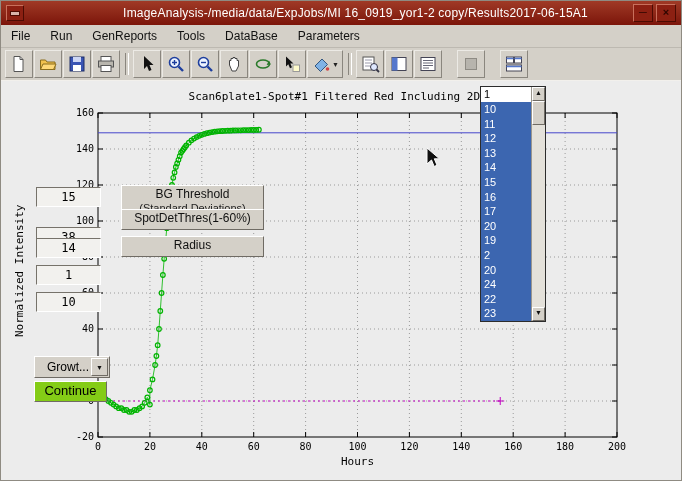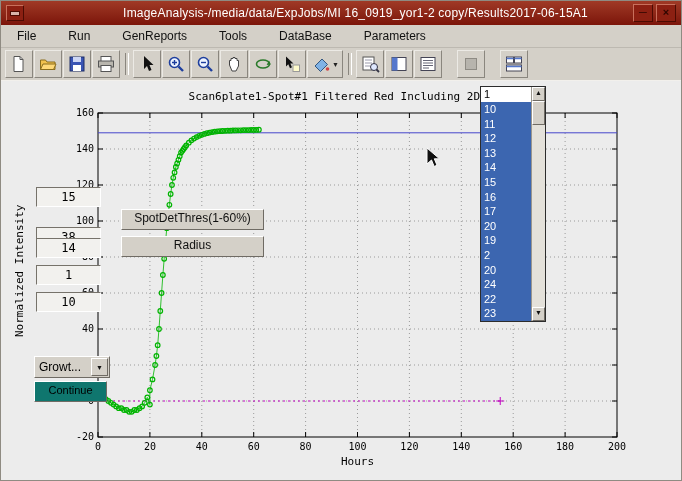--- a/index.html
+++ b/index.html
@@ -9,43 +9,43 @@
   
   .titlebar{height:24px;background:linear-gradient(#a03a26,#7c150a);display:flex;align-items:center;color:#fff;position:relative;}
   .win-menu-btn{width:16px;height:14px;margin-left:5px;background:#8c2012;border:1px solid;border-color:#c9705c #4d0b02 #4d0b02 #c9705c;display:flex;align-items:center;justify-content:center;}
   .win-menu-btn .bar{width:8px;height:3px;background:#d8b4aa;border:1px solid #4d0b02;}
   .title-text{position:absolute;left:0;right:0;text-align:center;font-size:12px;letter-spacing:.2px;pointer-events:none;white-space:nowrap;margin-left:29px;}
   .win-btns{margin-left:auto;display:flex;gap:3px;margin-right:5px;}
   .win-btn{width:18px;height:16px;background:#8c2012;border:1px solid;border-color:#c9705c #4d0b02 #4d0b02 #c9705c;color:#2e0600;font-size:11px;line-height:14px;text-align:center;font-weight:bold;}
 
   
   .menubar{height:22px;display:flex;align-items:center;background:#d4d0c8;border-bottom:1px solid #bdb9b1;}
-  .menu-item{padding:3px 16px;font-size:12px;color:#111;}
+  .menu-item{padding:3px 10px;font-size:12px;color:#111;}
 
   
   .toolbar{height:32px;display:flex;align-items:center;padding:0 4px;background:#d4d0c8;border-bottom:1px solid #f2f0ec;}
   .tool-btn{width:26px;height:26px;display:flex;align-items:center;justify-content:center;border:1px solid;border-color:#eceae5 #8a867e #8a867e #eceae5;background:#d4d0c8;margin-right:1px;}
   .tool-btn svg{display:block;}
   .tool-sep{width:2px;height:22px;border-left:1px solid #8a867e;border-right:1px solid #fff;margin:0 4px;}
   .tool-gap{width:14px;}
   .dd-arrow{font-size:7px;color:#222;margin-left:1px;}
 
   
   .canvas{position:relative;height:401px;background:#ececec;}
   #chart-svg{position:absolute;left:0;top:0;}
 
   
   .param-box{position:absolute;left:35px;width:63px;height:18px;background:#f2f1ee;border:1px solid;border-color:#76726a #fff #fff #76726a;font-size:12px;display:flex;align-items:center;justify-content:center;z-index:30;font-family:"DejaVu Sans Mono",monospace;}
   .param-btn{position:absolute;left:120px;width:141px;background:#d4d0c8;border:1px solid;border-color:#fff #6f6b64 #6f6b64 #fff;font-size:12px;color:#111;text-align:center;z-index:30;overflow:hidden;}
   .param-btn .l1{line-height:17px;}
   .param-btn .l2{line-height:11px;font-size:11px;color:#222;}
   .growth-select{position:absolute;left:33px;top:275px;width:74px;height:20px;background:#d4d0c8;border:1px solid;border-color:#fff #6f6b64 #6f6b64 #fff;display:flex;align-items:center;z-index:30;font-size:12px;}
-  .growth-select .txt{flex:1;overflow:hidden;white-space:nowrap;padding-left:4px;}
+  .growth-select .txt{flex:1;overflow:hidden;white-space:nowrap;padding-left:12px;}
   .growth-select .arrow-box{width:15px;height:16px;margin-right:1px;background:#d4d0c8;border:1px solid;border-color:#fff #6f6b64 #6f6b64 #fff;display:flex;align-items:center;justify-content:center;font-size:7px;color:#111;}
-  .continue-btn{position:absolute;left:33px;top:300px;width:71px;height:19px;background:#0f766e;border:1px solid;border-color:#fff #6f6b64 #6f6b64 #fff;font-size:11px;text-align:center;line-height:17px;z-index:30;}
+  .continue-btn{position:absolute;left:33px;top:300px;width:71px;height:19px;background:#84cc16;border:1px solid;border-color:#fff #6f6b64 #6f6b64 #fff;font-size:13px;text-align:center;line-height:17px;z-index:30;}
 
   
   .popup{position:absolute;left:479px;top:5px;width:64px;height:234px;background:#fff;border:1px solid #2c2c2c;display:flex;z-index:40;}
   .popup-col{width:50px;display:flex;flex-direction:column;}
   .popup-current{height:15px;line-height:15px;font-size:11px;padding-left:3px;background:#fff;color:#000;}
   .popup-item{height:14.6px;line-height:14.6px;font-size:11px;padding-left:3px;background:#3c66b0;color:#fff;}
   .popup-sb{width:13px;display:flex;flex-direction:column;background:#e4e1da;border-left:1px solid #9a968e;}
   .sb-btn{height:12px;background:#d4d0c8;border:1px solid;border-color:#fff #6f6b64 #6f6b64 #fff;font-size:7px;line-height:10px;text-align:center;color:#111;}
   .sb-thumb{height:22px;background:#d4d0c8;border:1px solid;border-color:#fff #6f6b64 #6f6b64 #fff;}
   .sb-track{flex:1;}
@@ -378,20 +378,24 @@
         <circle cx="242.32000000000002" cy="49.099999999999966" r="2.3" fill="none" stroke="#00b400" stroke-width="1.2"></circle>
         <circle cx="244.91500000000002" cy="49.099999999999966" r="2.3" fill="none" stroke="#00b400" stroke-width="1.2"></circle>
         <circle cx="247.51000000000002" cy="49.099999999999966" r="2.3" fill="none" stroke="#00b400" stroke-width="1.2"></circle>
         <circle cx="250.10500000000002" cy="48.920000000000016" r="2.3" fill="none" stroke="#00b400" stroke-width="1.2"></circle>
         <circle cx="252.70000000000002" cy="48.920000000000016" r="2.3" fill="none" stroke="#00b400" stroke-width="1.2"></circle>
         <circle cx="255.29500000000002" cy="48.920000000000016" r="2.3" fill="none" stroke="#00b400" stroke-width="1.2"></circle>
         <circle cx="257.89" cy="48.74000000000001" r="2.3" fill="none" stroke="#00b400" stroke-width="1.2"></circle>
       </svg>
 
     <div class="param-box" style="top:106px">15</div>
+    <div class="param-btn" style="top:104px;height:27px">
+      <div class="l1">BG Threshold</div>
+      <div class="l2">(Standard Deviations)</div>
+    </div>
 
     <div class="param-box" style="top:146px">38</div>
     <div class="param-btn" style="top:128px;height:19px">
       <div class="l1">SpotDetThres(1-60%)</div>
     </div>
 
     <div class="param-box" style="top:157px">14</div>
     <div class="param-btn" style="top:155px;height:19px">
       <div class="l1">Radius</div>
     </div>

